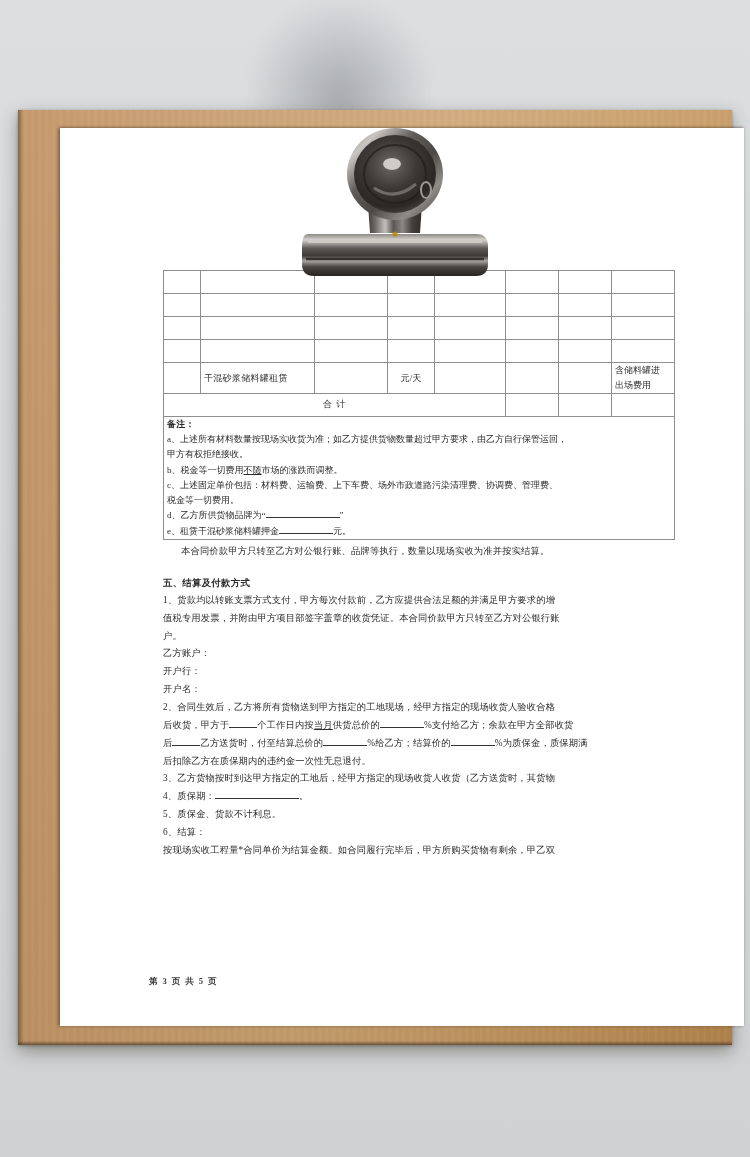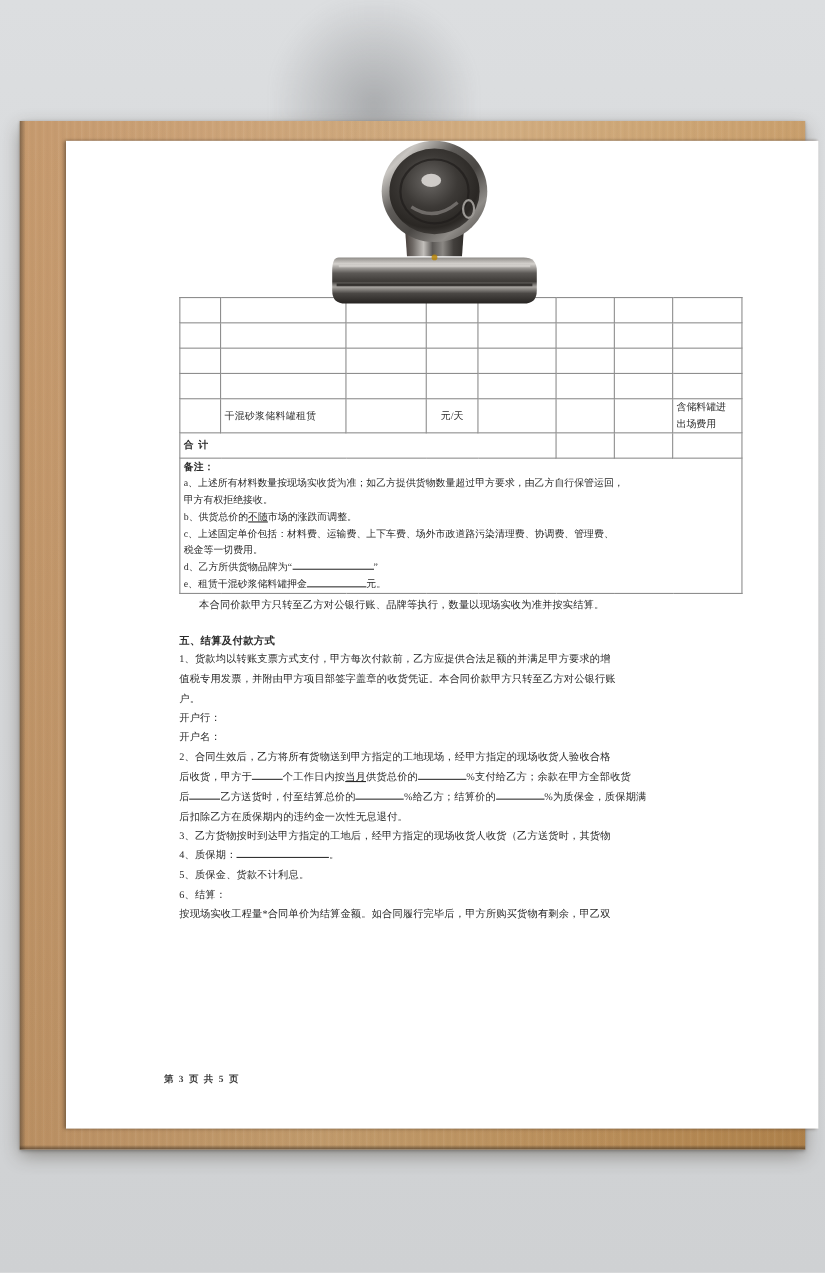--- a/index.html
+++ b/index.html
@@ -111,21 +111,22 @@
   td.c-name  { width: 107px; }
   td.c-spec  { width: 66px; }
   td.c-unit  { width: 40px; text-align: center; }
   td.c-qty   { width: 64px; }
   td.c-price { width: 46px; }
   td.c-amt   { width: 46px; }
   td.c-note  { width: 56px; text-align: left; font-size: 8.4px; line-height: 1.65; }
   td.rent-row { height: 36px; }
   td.name-cell { padding-left: 8px; letter-spacing: 0.3px; }
   td.total-cell {
-    font-weight: bold;
+    text-align: center;
+    font-weight: normal;
     letter-spacing: 1px;
     height: 24px;
   }
   td.notes-cell {
     padding: 5px 7px 7px 7px;
     vertical-align: top;
     line-height: 1.70;
     font-size: 9.1px;
   }
   .note-title { font-weight: bold; letter-spacing: 0.2px; }
@@ -248,21 +249,21 @@
             <td class="c-amt"></td>
             <td class="c-note"></td>
           </tr>
 
           <tr>
             <td class="notes-cell" colspan="8">
               <div class="note-title">备注：</div>
               <div class="note-line wrap">a、上述所有材料数量按现场实收货为准；如乙方提供货物数量超过甲方要求，由乙方自行保管运回，</div>
               <div class="note-line">甲方有权拒绝接收。</div>
               <div class="note-line">
-                <span>b、供货总价的</span><span class="u">不随</span><span>市场的涨跌而调整。</span>
+                <span>b、税金等一切费用</span><span class="u">不随</span><span>市场的涨跌而调整。</span>
               </div>
               <div class="note-line wrap">c、上述固定单价包括：材料费、运输费、上下车费、场外市政道路污染清理费、协调费、管理费、</div>
               <div class="note-line">税金等一切费用。</div>
               <div class="note-line">
                 <span>d、乙方所供货物品牌为“</span><span class="blank-m"></span><span>”</span>
               </div>
               <div class="note-line">
                 <span>e、租赁干混砂浆储料罐押金</span><span class="blank-s"></span><span>元。</span>
               </div>
             </td>
@@ -275,20 +276,21 @@
       <p class="para indent">本合同价款甲方只转至乙方对公银行账、品牌等执行，数量以现场实收为准并按实结算。</p>
 
       <div class="spacer-md"></div>
 
       <p class="sec-head">五、结算及付款方式</p>
 
       <p class="para">1、货款均以转账支票方式支付，甲方每次付款前，乙方应提供合法足额的并满足甲方要求的增</p>
       <p class="para">值税专用发票，并附由甲方项目部签字盖章的收货凭证。本合同价款甲方只转至乙方对公银行账</p>
       <p class="para">户。</p>
 
+      <p class="para">乙方账户：</p>
       <p class="para">开户行：</p>
       <p class="para">开户名：</p>
 
       <p class="para">2、合同生效后，乙方将所有货物送到甲方指定的工地现场，经甲方指定的现场收货人验收合格</p>
       <p class="para"><span>后收货，甲方于</span><span class="bl-a"></span><span>个工作日内按</span><span class="u">当月</span><span>供货总价的</span><span class="bl-b"></span><span>%支付给乙方；余款在甲方全部收货</span></p>
       <p class="para"><span>后</span><span class="bl-a"></span><span>乙方送货时，付至结算总价的</span><span class="bl-b"></span><span>%给乙方；结算价的</span><span class="bl-b"></span><span>%为质保金，质保期满</span></p>
       <p class="para">后扣除乙方在质保期内的违约金一次性无息退付。</p>
 
       <p class="para">3、乙方货物按时到达甲方指定的工地后，经甲方指定的现场收货人收货（乙方送货时，其货物</p>
 

